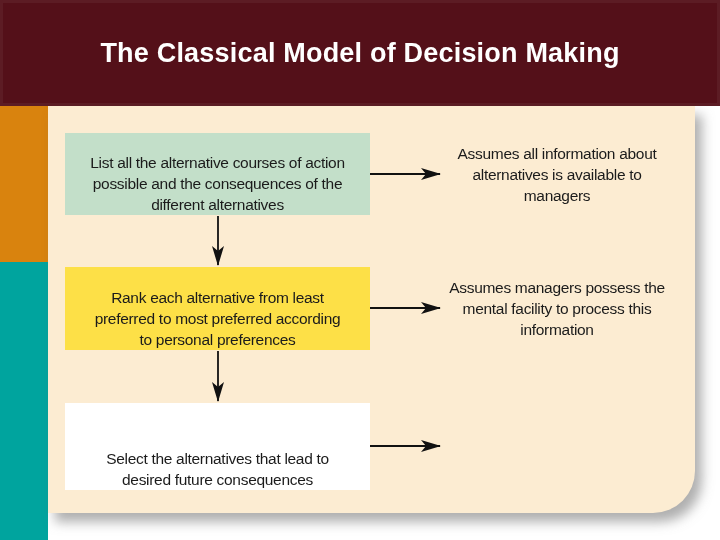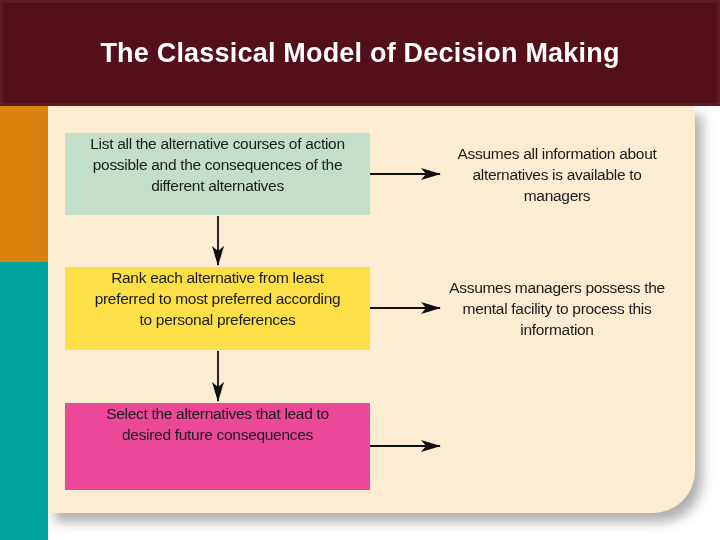--- a/index.html
+++ b/index.html
@@ -53,31 +53,31 @@
     width: 647px; height: 407px;
     background: #fcecd2;
     border-bottom-right-radius: 42px;
     box-shadow: 7px 9px 12px rgba(110,110,110,0.55);
   }
   .flow-box {
     position: absolute;
     left: 17px;
     width: 305px;
     display: flex;
-    align-items: flex-start;
+    align-items: flex-end;
     justify-content: center;
     text-align: center;
     font-size: 15.5px;
     line-height: 21px;
     letter-spacing: -0.3px;
     white-space: pre-line;
   }
   .box-1 { top: 27px;  height: 82px; background: #c3dfc9; }
   .box-2 { top: 161px; height: 83px; background: #fde047; }
-  .box-3 { top: 297px; height: 87px; background: #ec4899; }
+  .box-3 { top: 297px; height: 87px; background: #ffffff; }
   .assumption {
     position: absolute;
     left: 378px;
     width: 262px;
     text-align: center;
     font-size: 15.5px;
     line-height: 21px;
     letter-spacing: -0.3px;
     white-space: pre-line;
   }

